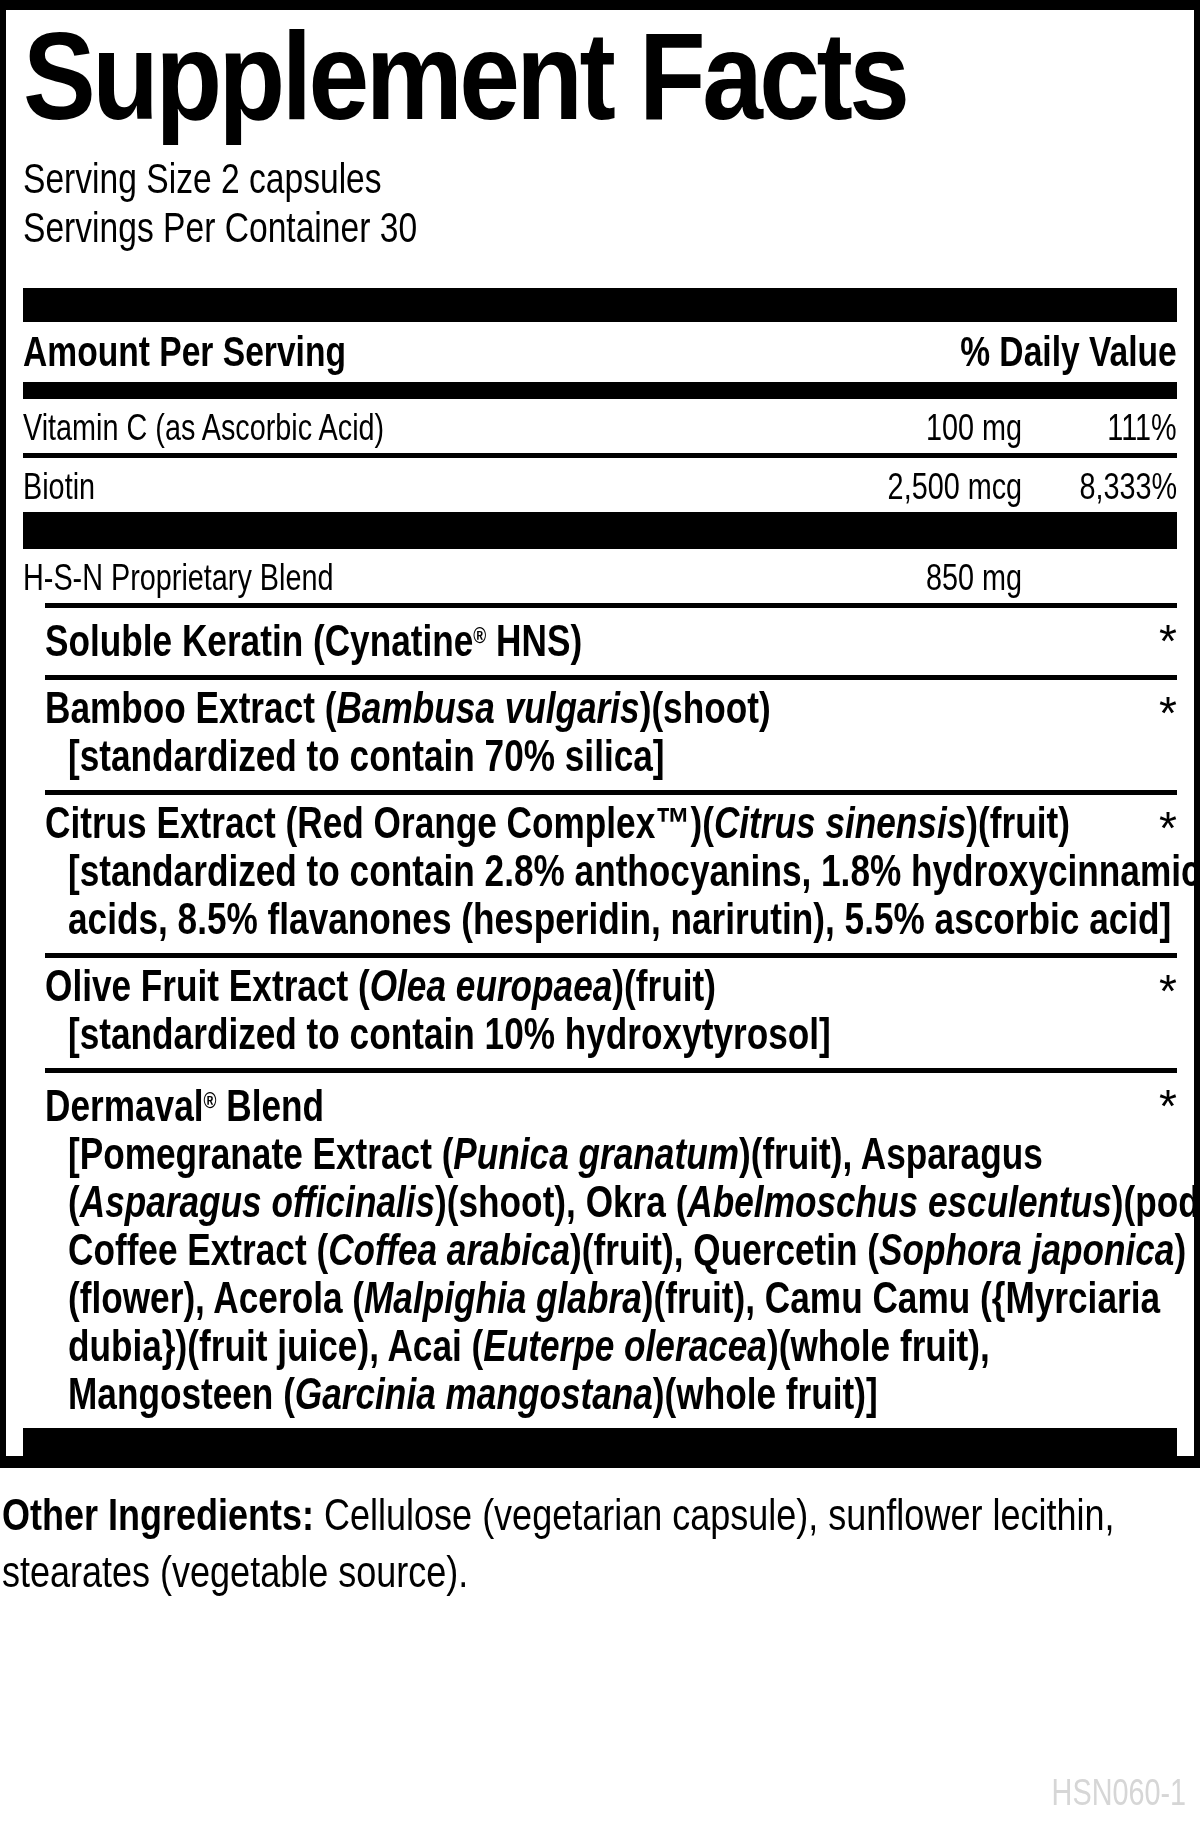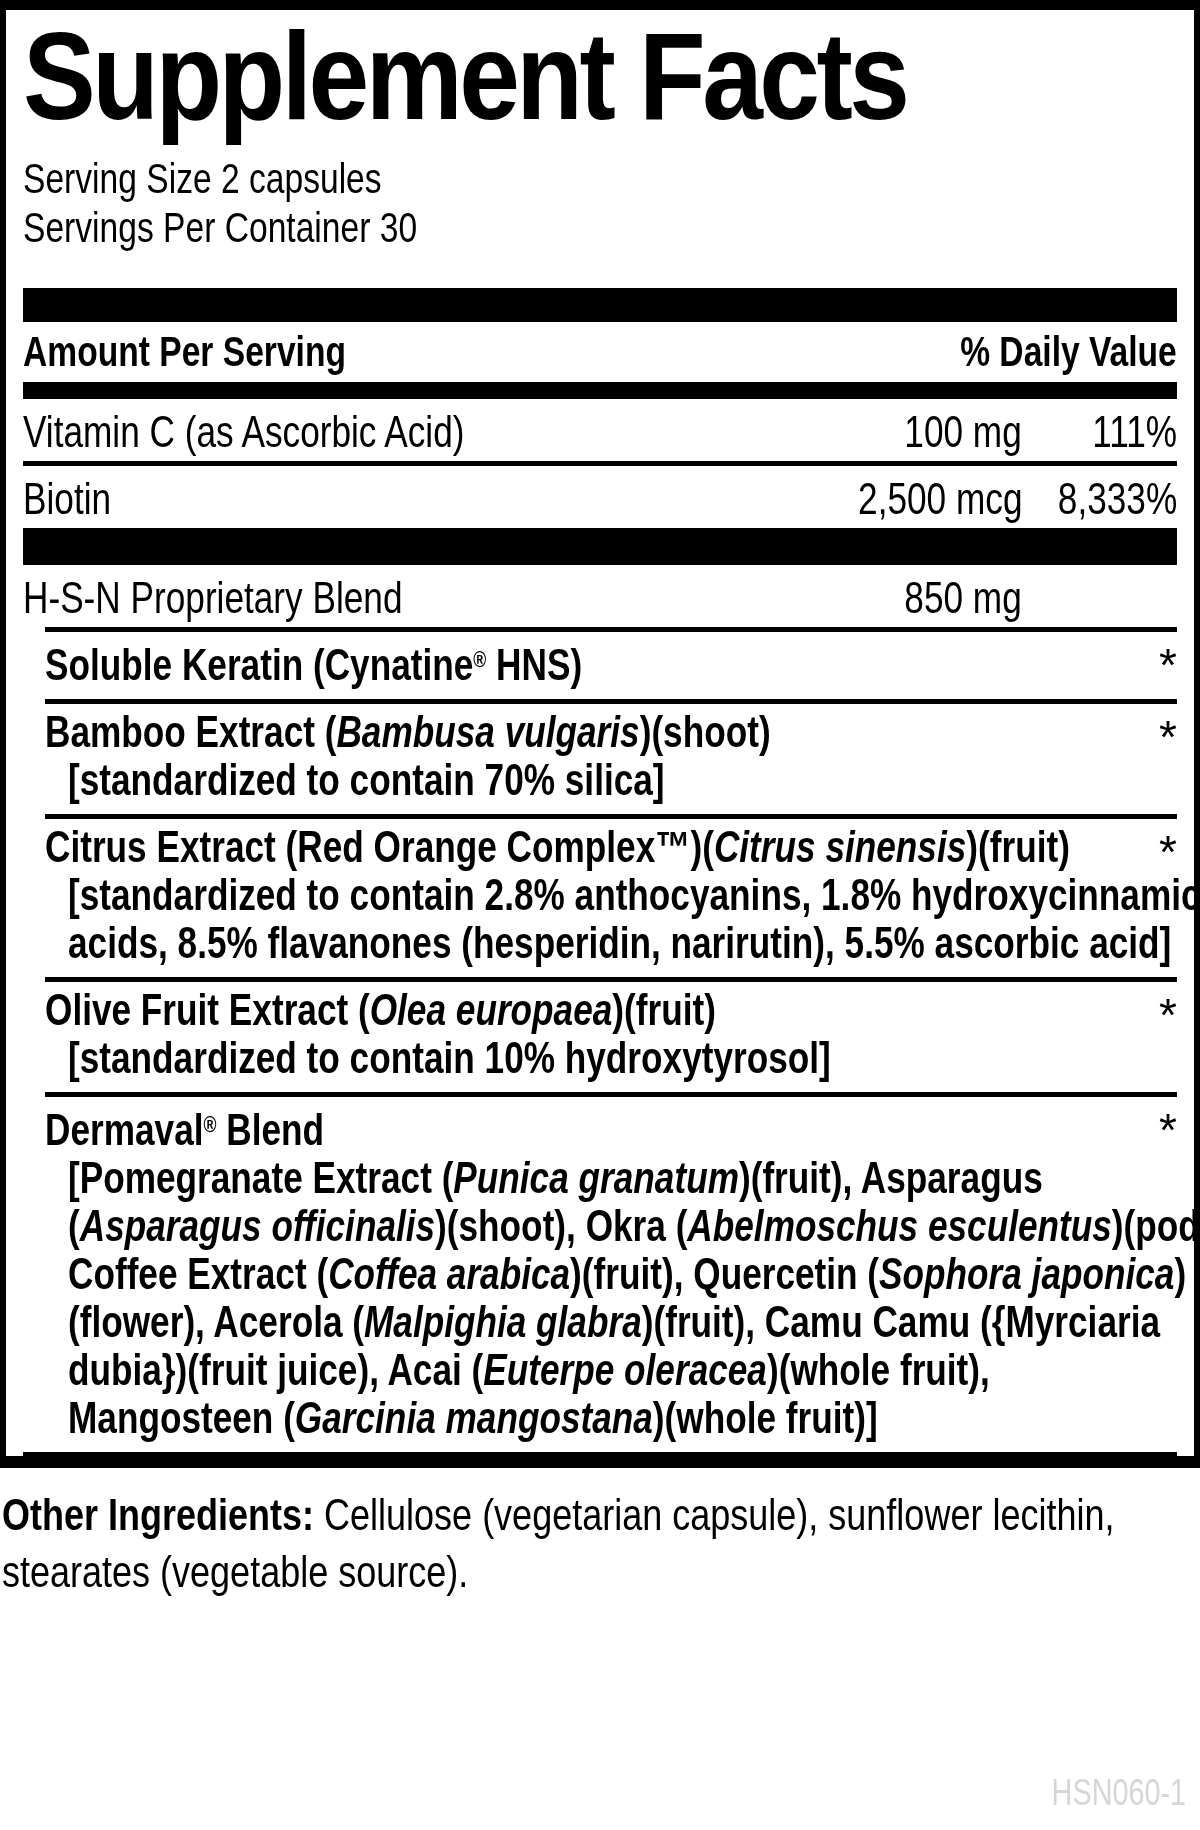--- a/index.html
+++ b/index.html
@@ -18,21 +18,21 @@
   .title{margin-top:8px;font-weight:bold;font-size:124px;line-height:0.95;letter-spacing:-4px;white-space:nowrap;}
   .title .t{transform:scaleX(0.88);}
   .serv{margin-top:18px;font-size:42px;line-height:49px;}
   .bar{background:#000;width:100%;}
   .bar1{height:34px;margin-top:36px;}
   .bar2{height:17px;}
   .bar3{height:37px;}
   .bar4{height:32px;}
   .hdr{display:flex;align-items:center;height:60px;font-size:42px;font-weight:bold;gap:17px;}
   .hdr .right{margin-left:auto;}
-  .nrow{display:flex;align-items:center;font-size:44px;padding:8px 0 4px;}
+  .nrow{display:flex;align-items:center;font-size:36px;padding:8px 0 4px;}
   .nrow .name{flex:1;}
   .nrow .amt{text-align:right;}
   .nrow .pct{width:155px;text-align:right;flex-shrink:0;}
   .rule{height:5px;background:#000;}
   .rule.ind{margin-left:22px;}
   .sub{position:relative;margin-left:22px;padding:4px 0 10px;font-size:44px;}
   .sub .ln{line-height:48px;white-space:nowrap;font-weight:bold;}
   .sub .ln.cont{margin-left:23px;}
   .sub .star{position:absolute;right:0;top:6px;font-size:46px;}
   .sub i{font-style:italic;}

